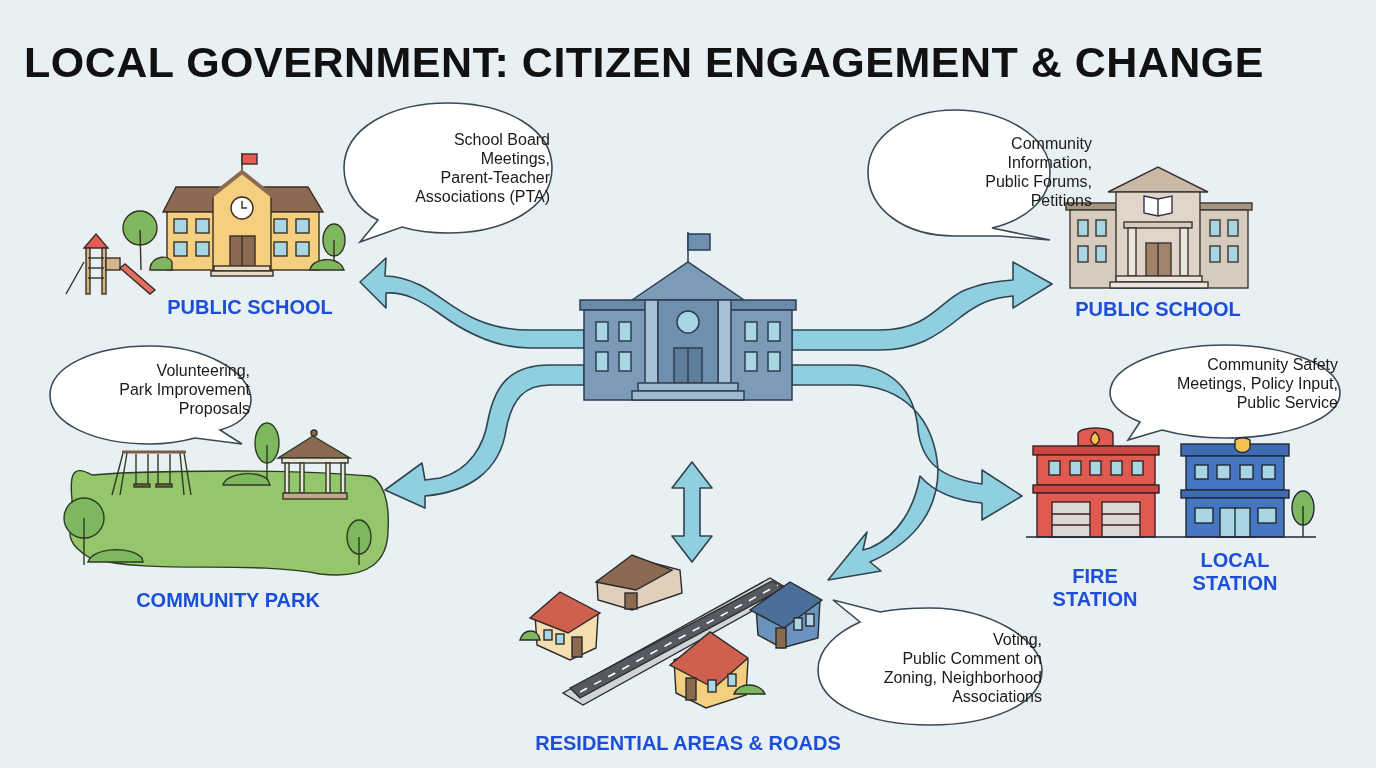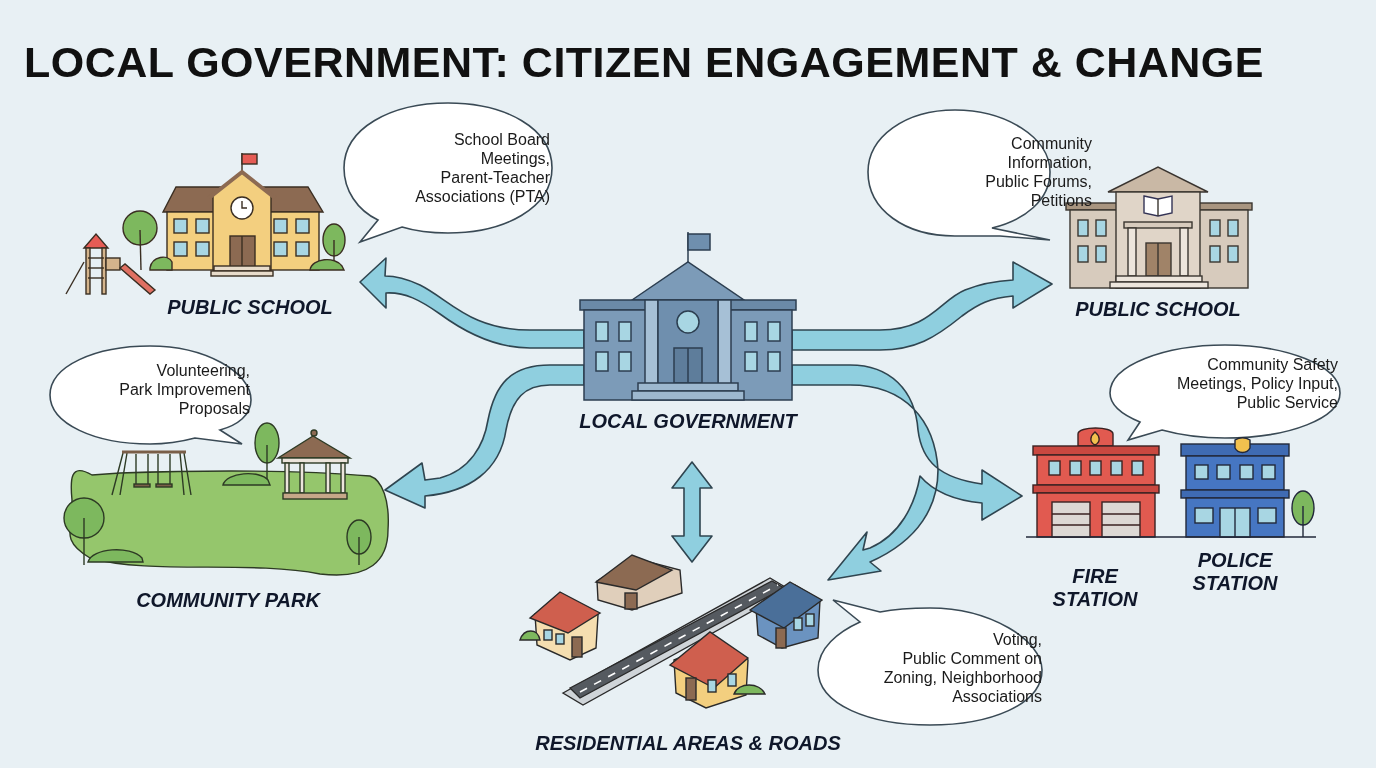--- a/index.html
+++ b/index.html
@@ -1,18 +1,18 @@
 <!DOCTYPE html>
 <html><head>
 <meta charset="utf-8">
 <style>
   html,body{margin:0;padding:0;}
   body{width:1376px;height:768px;overflow:hidden;background:#e8f0f4;font-family:"Liberation Sans","DejaVu Sans",sans-serif;position:relative;}
   .title{position:absolute;left:0;top:38px;width:1264px;text-align:right;font-size:43px;font-weight:bold;color:#111;letter-spacing:0.5px;}
-  .label{position:absolute;font-weight:bold;font-size:20px;color:#0f172a;text-align:center;white-space:nowrap;line-height:23px;font-style:italic;}
+  .label{position:absolute;font-weight:bold;font-size:20px;color:#1d4ed8;text-align:center;white-space:nowrap;line-height:23px;}
   .sublabel{display:block;font-weight:normal;font-size:20px;}
   .bubble-text{position:absolute;text-align:right;font-size:16px;line-height:19px;color:#1a1a1a;white-space:pre-line;}
   svg.scene{position:absolute;left:0;top:0;}
 </style>
 </head>
 <body>
 
 <div class="title">LOCAL GOVERNMENT: CITIZEN ENGAGEMENT &amp; CHANGE</div>
 
 <svg class="scene" width="1376" height="768" viewBox="0 0 1376 768">
@@ -255,23 +255,22 @@
 Public Service</div>
 <div class="bubble-text" style="left:818px;top:630px;width:224px;">Voting,
 Public Comment on
 Zoning, Neighborhood
 Associations</div>
 
 <div class="label" style="left:160px;top:296px;width:180px;">PUBLIC SCHOOL</div>
 <div class="label" style="left:1060px;top:298px;width:196px;">PUBLIC SCHOOL</div>
 <div class="label" style="left:110px;top:589px;width:236px;">COMMUNITY PARK</div>
 <div class="label" style="left:560px;top:410px;width:256px;">
-  <span>LOCAL GOVERNMENT</span>
 </div>
 <div class="label" style="left:1040px;top:549px;width:110px;margin-top:16px;">
   <div>FIRE</div>
   <div>STATION</div>
 </div>
 <div class="label" style="left:1180px;top:549px;width:110px;">
-  <div>POLICE</div>
+  <div>LOCAL</div>
   <div>STATION</div>
 </div>
 <div class="label" style="left:510px;top:732px;width:356px;">RESIDENTIAL AREAS &amp; ROADS</div>
 
 </body></html>

